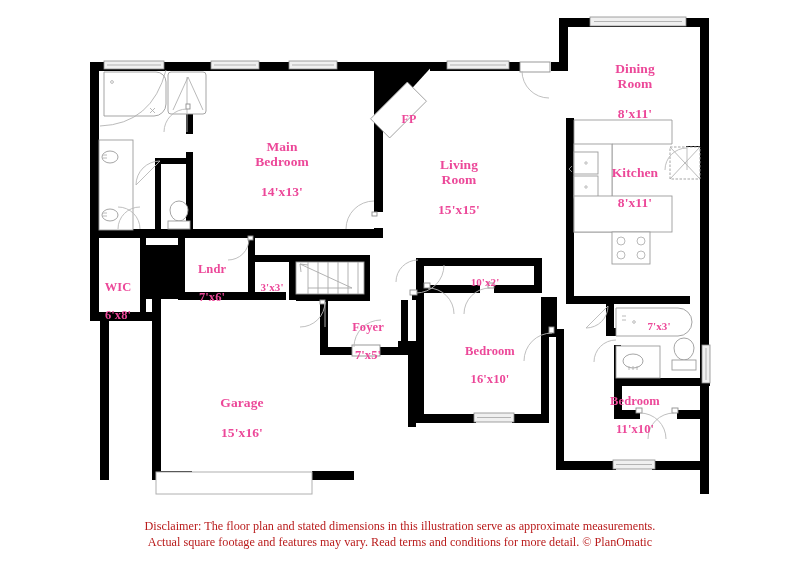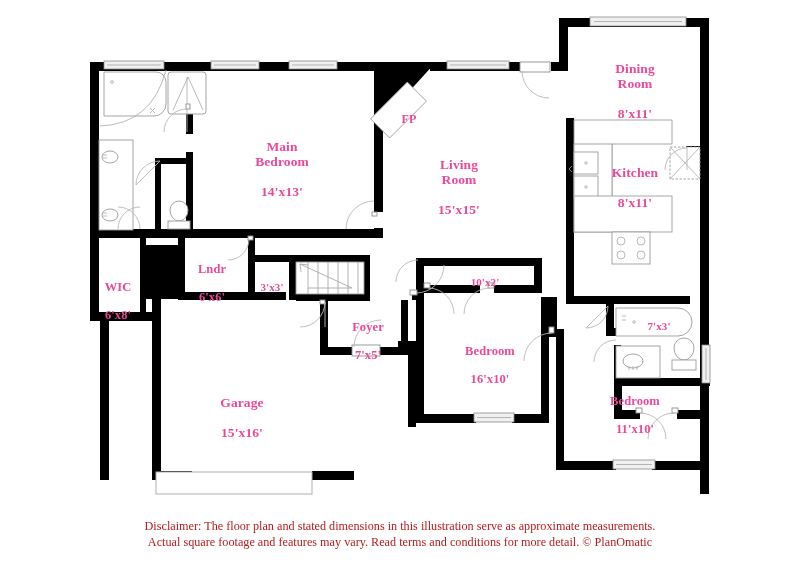--- a/index.html
+++ b/index.html
@@ -363,21 +363,21 @@
     <span class="dim">8'x11'</span>
   </div>
 
   <div class="label lbl-md" style="left:78px; top:266px; width:80px;">
     <span class="nm">WIC</span>
     <span class="dim">6'x8'</span>
   </div>
 
   <div class="label lbl-md" style="left:176px; top:248px; width:72px;">
     <span class="nm">Lndr</span>
-    <span class="dim">6'x6'</span>
+    <span class="dim">7'x6'</span>
   </div>
 
   <div class="label lbl-sm" style="left:238px; top:269px; width:68px;">
     <span class="dim">3'x3'</span>
   </div>
 
   <div class="label lbl-md" style="left:330px; top:306px; width:76px;">
     <span class="nm">Foyer</span>
     <span class="dim">7'x5'</span>
   </div>

